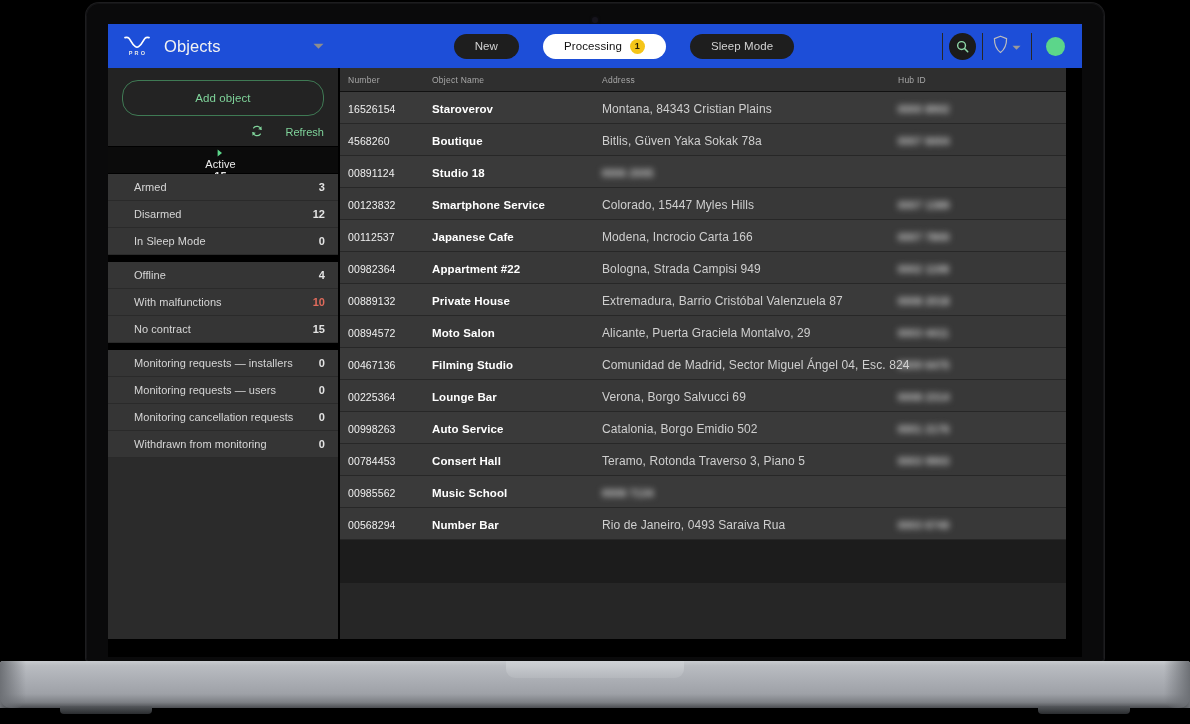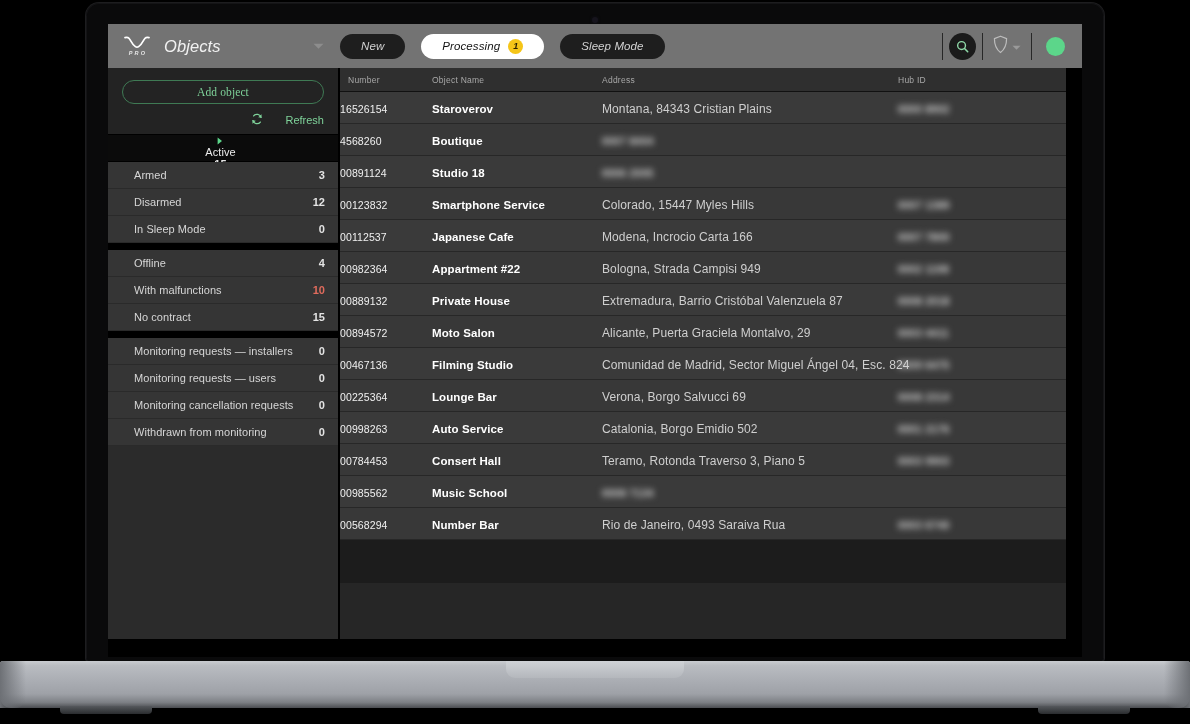--- a/index.html
+++ b/index.html
@@ -117,23 +117,22 @@
     display: flex;
     flex-direction: column;
   }
 
   
   #top-bar {
     height: 44px;
     flex: 0 0 44px;
     display: flex;
     align-items: center;
-    background: #737373;
+    background: #1d4ed8;
     position: relative;
-    font-style: italic;
   }
 
   #brand-block {
     width: 232px;
     flex: 0 0 232px;
     height: 44px;
     display: flex;
     align-items: center;
     padding-left: 14px;
     gap: 12px;
@@ -176,22 +175,23 @@
     height: 16px;
     display: flex;
     align-items: center;
     justify-content: center;
     cursor: pointer;
   }
 
   #tabs-area {
     flex: 1;
     display: flex;
-    align-items: center;
-    gap: 16px;
+    justify-content: center;
+    align-items: center;
+    gap: 24px;
     padding-right: 28px;
   }
 
   .tab {
     height: 25px;
     padding: 0 21px;
     border-radius: 13px;
     display: flex;
     align-items: center;
     gap: 8px;
@@ -284,27 +284,27 @@
   }
 
   #sidebar-top {
     background: #232323;
     padding: 12px 14px 7px 14px;
     border-bottom: 1px solid #000;
   }
 
   #add-object-button {
     width: 100%;
-    height: 24px;
+    height: 36px;
     border-radius: 16px;
     border: 1px solid #3f7a54;
     background: transparent;
     color: #7fd39a;
     font-size: 11.5px;
-    font-family: Liberation Serif, serif;
+    font-family: Liberation Sans, sans-serif;
     cursor: pointer;
     letter-spacing: .1px;
   }
 
   #refresh-button {
     margin-top: 9px;
     display: flex;
     align-items: center;
     justify-content: flex-end;
     gap: 22px;
@@ -390,21 +390,21 @@
   .t-row {
     display: flex;
     align-items: center;
     height: 32px;
     background: #3a3a3a;
     border-bottom: 1px solid #272727;
     cursor: pointer;
   }
   .t-row:nth-child(even) { background: #383838; }
 
-  .col-number  { width: 84px;  flex: 0 0 84px;  }
+  .col-number  { width: 84px;  flex: 0 0 84px;  padding-left: 8px; }
   .col-name    { width: 170px; flex: 0 0 170px; padding-left: 8px; }
   .col-address { flex: 1;      min-width: 0;    padding-left: 8px; }
   .col-hub     { width: 176px; flex: 0 0 176px; padding-left: 8px; }
 
   .t-row .cell-number {
     font-size: 10.5px;
     color: #f0f0f0;
     font-weight: 500;
     letter-spacing: .1px;
   }
@@ -605,20 +605,21 @@
           <div id="table-body">
               <div class="t-row">
                 <div class="col-number"><span class="cell-number">16526154</span></div>
                 <div class="col-name"><span class="cell-name">Staroverov</span></div>
                 <div class="col-address"><span class="cell-address">Montana, 84343 Cristian Plains</span></div>
                 <div class="col-hub"><span class="cell-hub">0000 8902</span></div>
               </div>
               <div class="t-row">
                 <div class="col-number"><span class="cell-number">4568260</span></div>
                 <div class="col-name"><span class="cell-name">Boutique</span></div>
+                <div class="col-address"><span class="cell-address">Bitlis, Güven Yaka Sokak 78a</span></div>
                 <div class="col-hub"><span class="cell-hub">0007 8404</span></div>
               </div>
               <div class="t-row">
                 <div class="col-number"><span class="cell-number">00891124</span></div>
                 <div class="col-name"><span class="cell-name">Studio 18</span></div>
                 <div class="col-hub"><span class="cell-hub">0006 2005</span></div>
               </div>
               <div class="t-row">
                 <div class="col-number"><span class="cell-number">00123832</span></div>
                 <div class="col-name"><span class="cell-name">Smartphone Service</span></div>

